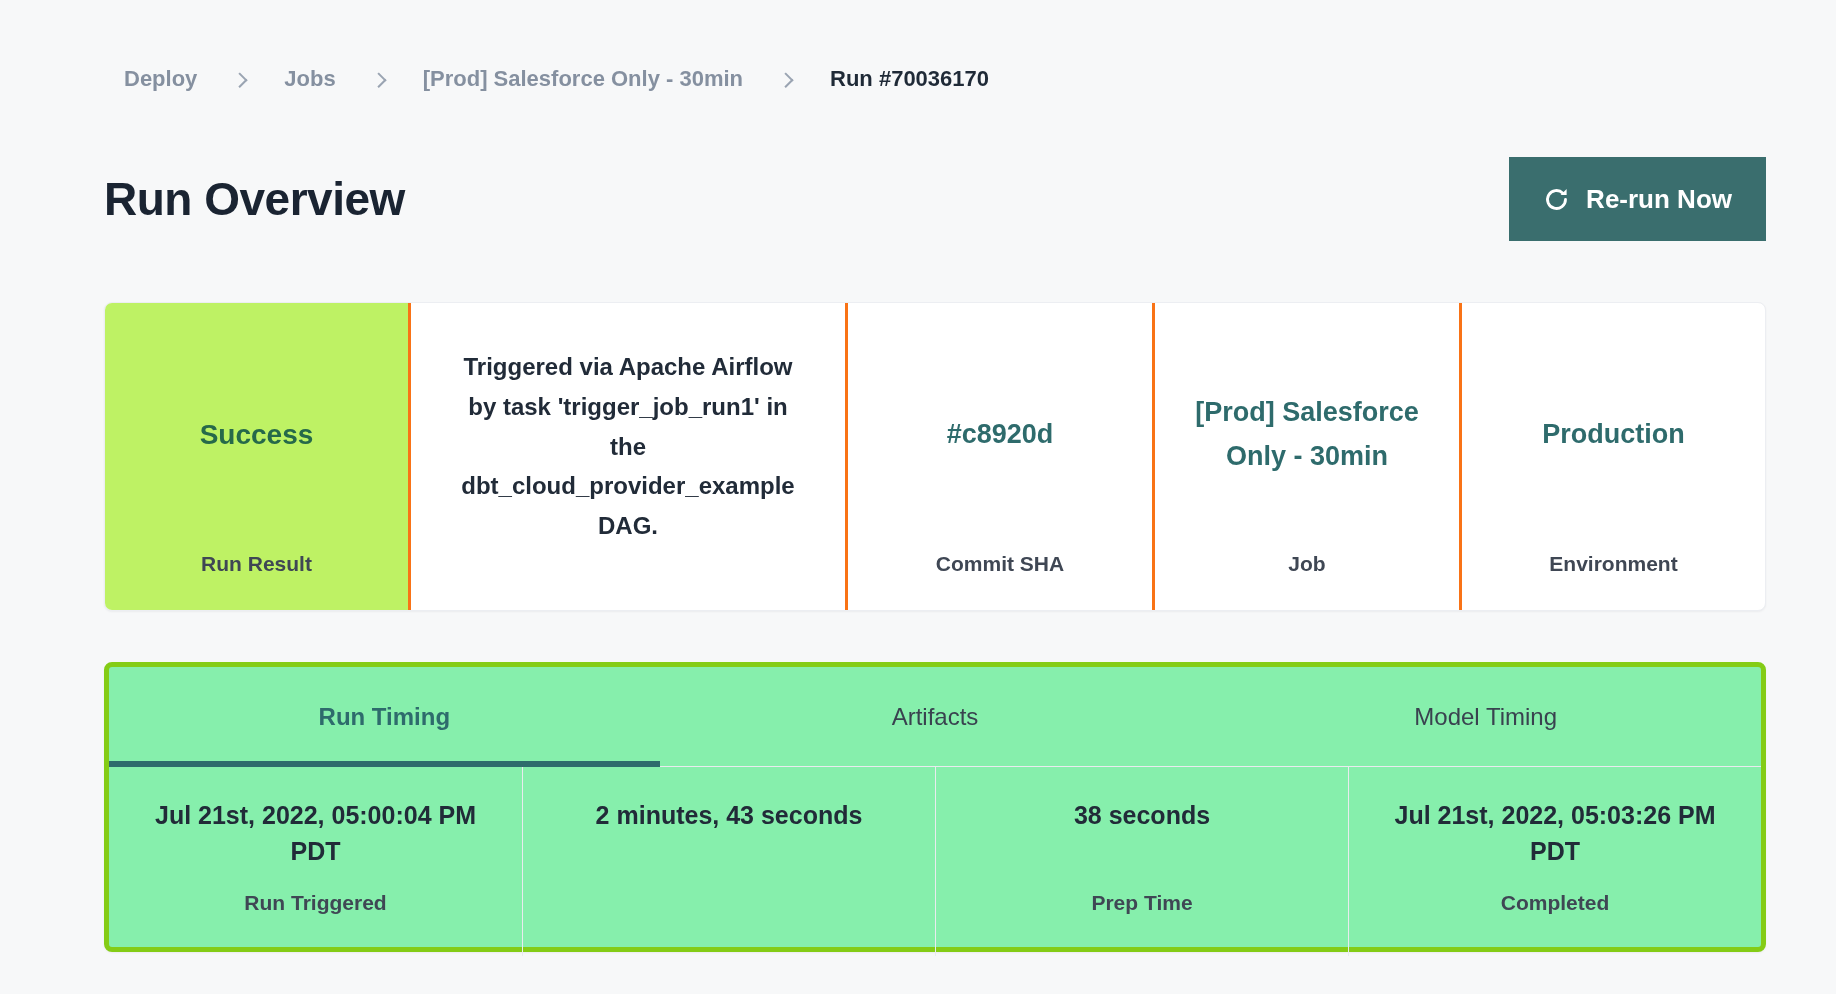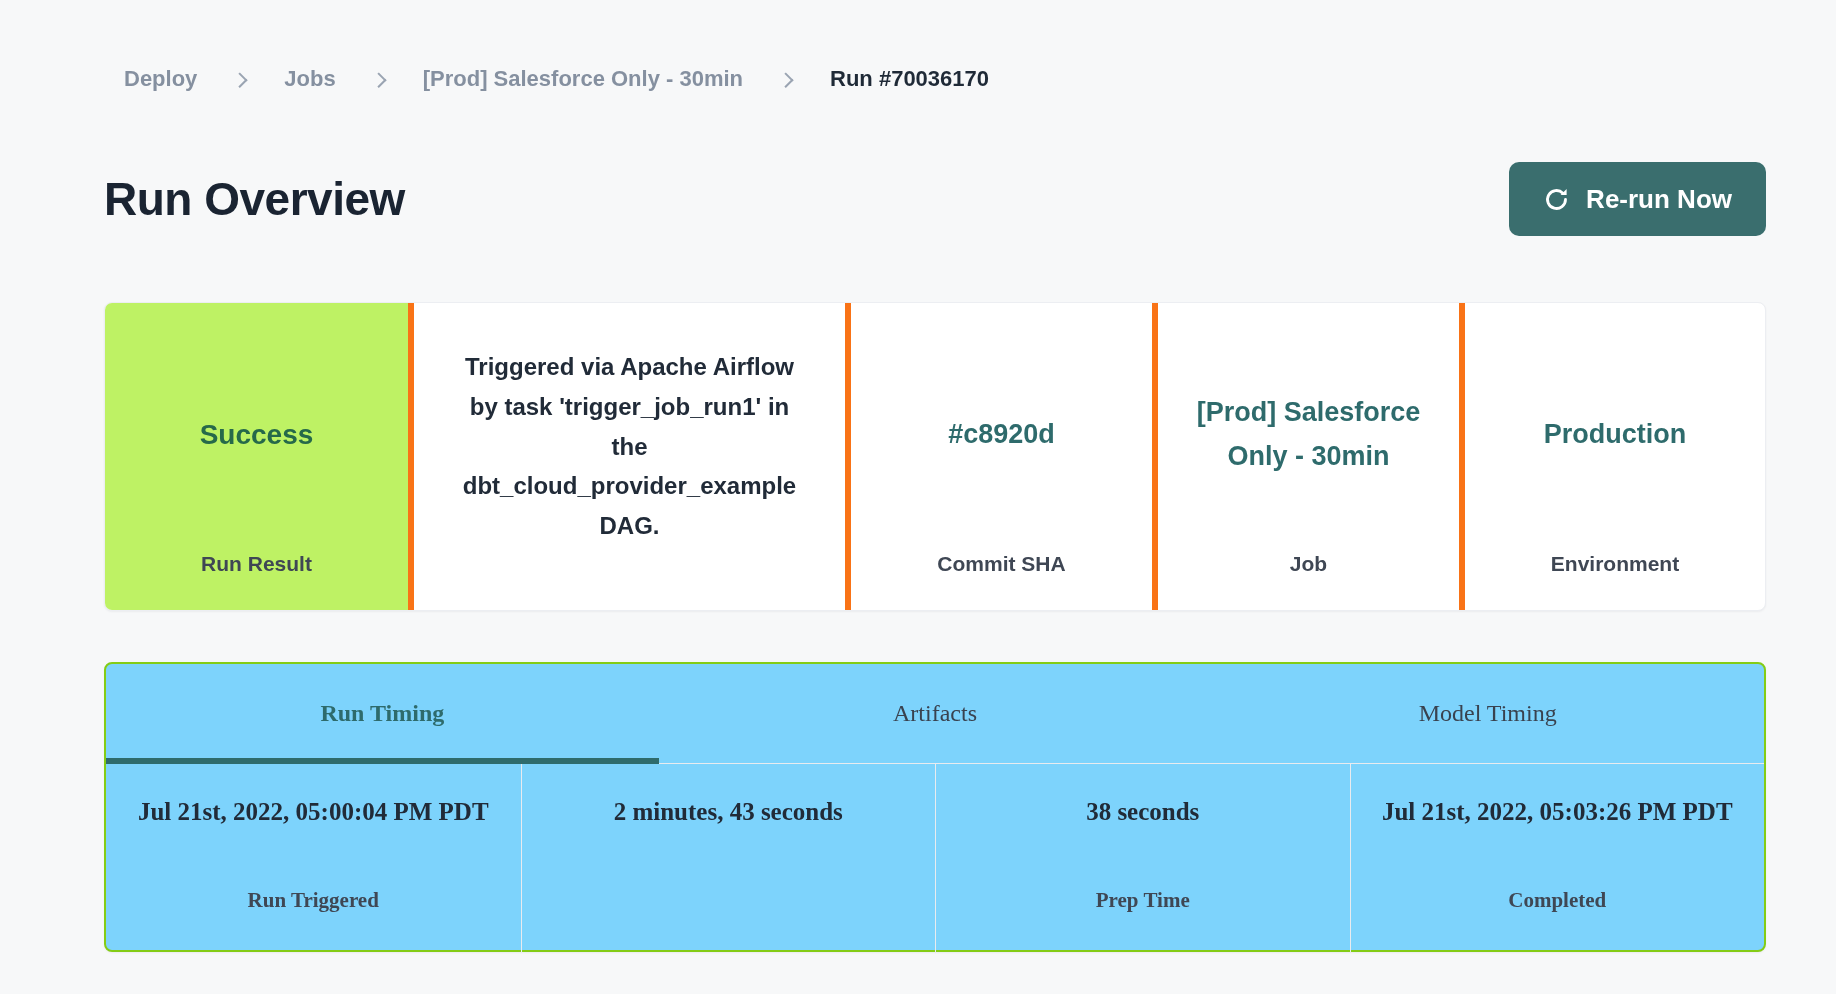--- a/index.html
+++ b/index.html
@@ -27,59 +27,58 @@
   
   .header-row {
     margin-top: 70px; height: 74px;
     display: flex; align-items: center; justify-content: space-between;
   }
   .page-title {
     font-size: 46px; font-weight: 700; color: #1a2432; letter-spacing: -0.5px;
   }
   .rerun-btn {
     display: flex; align-items: center; gap: 16px;
-    height: 74px; padding: 0 34px;
+    height: 84px; padding: 0 34px;
     background: #3a6e6e; color: #ffffff;
-    border: none; border-radius: 10px; cursor: pointer;
+    border: none; border-radius: 0; cursor: pointer;
     font-family: inherit; font-size: 26px; font-weight: 600;
   }
   .rerun-btn svg { display: block; }
 
   
   .summary-row {
     margin-top: 66px; height: 309px;
     display: grid; grid-template-columns: 303px 437px 307px 307px 306px;
     background: #ffffff;
     border: 1px solid #eceef2; border-radius: 8px;
     box-shadow: 0 1px 2px rgba(16,24,40,0.05);
     overflow: hidden;
   }
   .sum-card {
     display: flex; flex-direction: column;
     padding: 14px 24px 34px; text-align: center;
-    border-left: 6px solid #f97316;
+    border-left: 3px solid #f97316;
   }
   .sum-card:first-child { border-left: none; }
   .sum-card.success { background: #bef264; }
   .sum-value-wrap {
     flex: 1; display: flex; align-items: center; justify-content: center;
   }
   .sum-value { font-weight: 700; line-height: 1.62; }
   .sum-value.success-text { color: #26694a; font-size: 28px; }
   .sum-value.trigger-text { color: #212b38; font-size: 24px; line-height: 1.66; max-width: 350px; }
   .sum-value.accent-text { color: #2e6b6c; font-size: 27px; max-width: 240px; cursor: pointer; }
   .sum-label { font-size: 21px; font-weight: 600; color: #3f4754; }
 
   
   .tab-panel {
     margin-top: 51px; height: 290px;
-    background: #7dd3fc;
-    border: 2px solid #84cc16; border-radius: 8px;
+    background: #86efac;
+    border: 5px solid #84cc16; border-radius: 8px;
     box-shadow: 0 1px 2px rgba(16,24,40,0.05);
-    font-family: Liberation Serif, serif;
   }
   .tabbar {
     height: 100px;
     display: grid; grid-template-columns: 1fr 1fr 1fr;
     border-bottom: 1px solid #e9ebef;
   }
   .tab {
     position: relative;
     display: flex; align-items: center; justify-content: center;
     font-size: 24px; font-weight: 500; color: #39424f; cursor: pointer;

